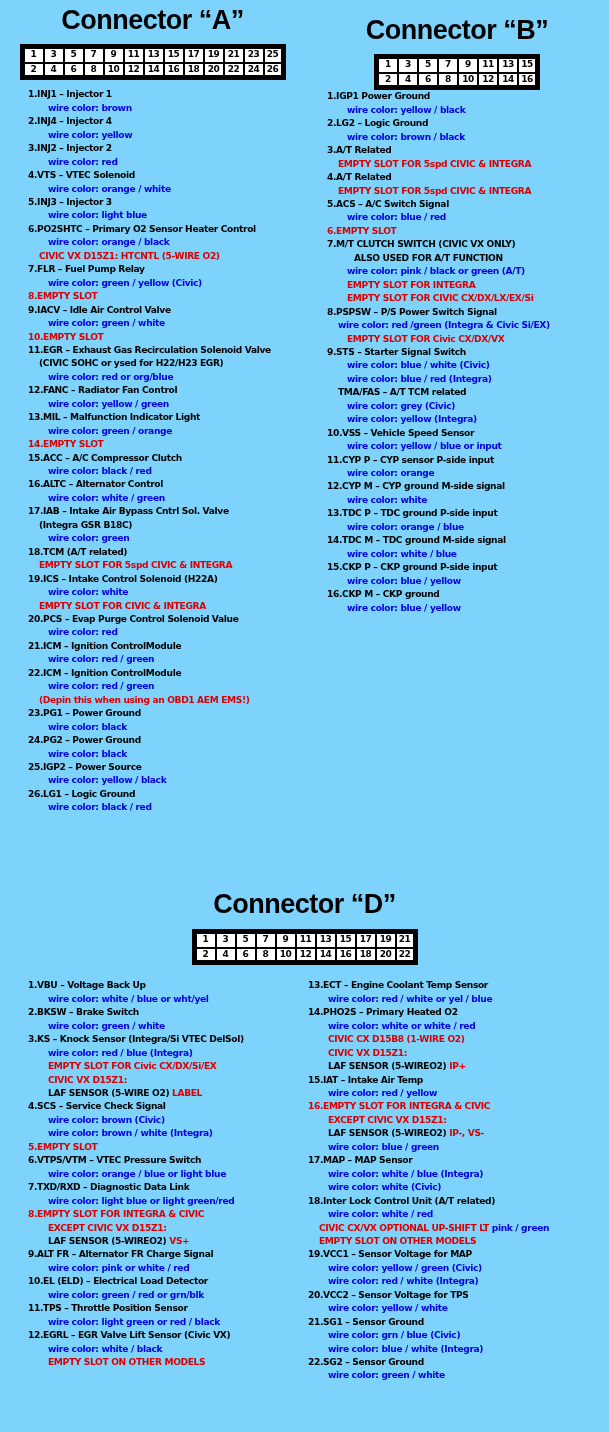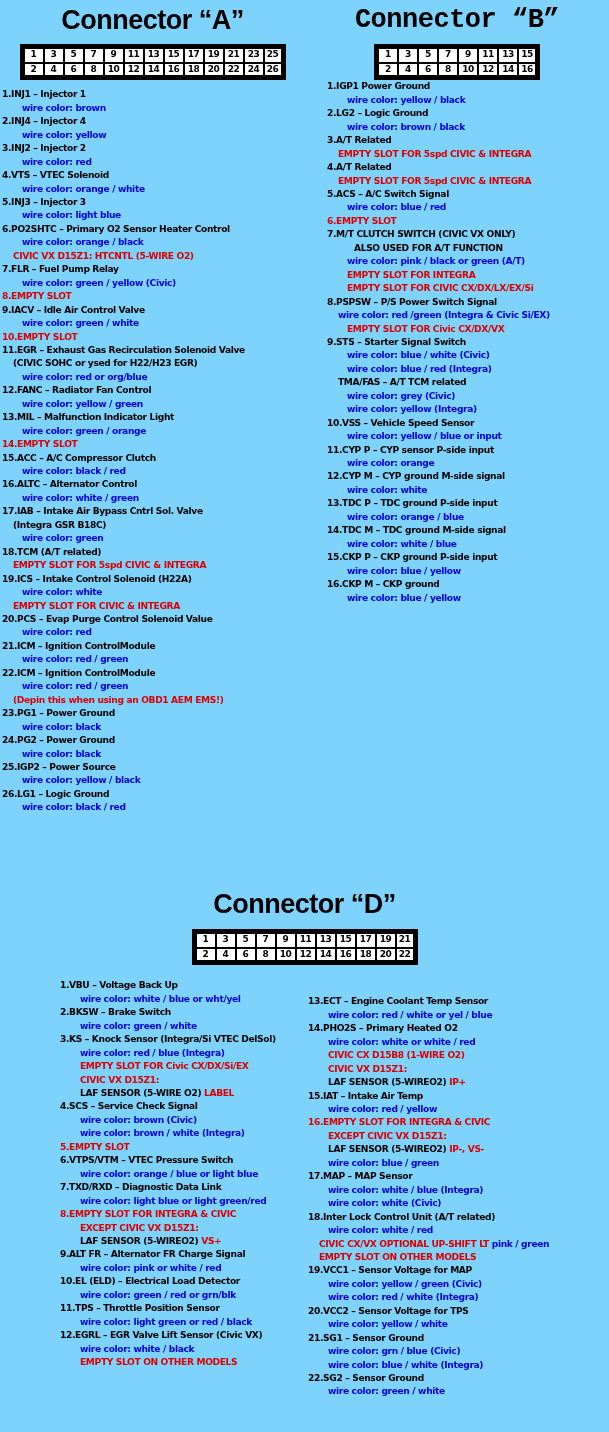--- a/index.html
+++ b/index.html
@@ -63,30 +63,30 @@
   .li .hd { display: block; }
   .li .sub { display: block; }
   .blue { color: #0000dd; }
   .red  { color: #dd0000; }
   .blk  { color: #000000; }
 
   .col-a { position: absolute; left: 0;   top: 0;   width: 305px; }
   .col-b { position: absolute; left: 305px; top: 0; width: 304px; }
   .sec-d { position: absolute; left: 0; top: 890px; width: 609px; }
   .d-cols { position: relative; width: 609px; }
-  .d-left  { position: absolute; left: 0;   top: 0; width: 300px; padding-left: 32px; }
-  .d-right { position: absolute; left: 300px; top: 16px; width: 309px; }
-
-  .list-a { margin-top: 8px; padding-left: 2px; }
+  .d-left  { position: absolute; left: 0;   top: 0; width: 300px; }
+  .d-right { position: absolute; left: 300px; top: 0; width: 309px; }
+
+  .list-a { margin-top: 8px; padding-left: 28px; }
   .list-b { padding-left: 22px; }
   .list-dl { padding-left: 28px; }
   .list-dr { padding-left: 8px; }
 
   .t-a { margin-top: 6px; }
-  .t-b { margin-top: 6px; font-family: Liberation Mono, monospace; }
+  .t-b { margin-top: 16px; }
   .grid-a { margin-top: 10px; }
   .grid-b { margin-top: 10px; }
   .grid-d { margin-top: 11px; margin-bottom: 14px; }
   .ind1 { padding-left: 20px; }
   .ind2 { padding-left: 11px; }
   .ind3 { padding-left: 27px; }
   .num { display: inline-block; }
 </style>
 </head>
 <body>

